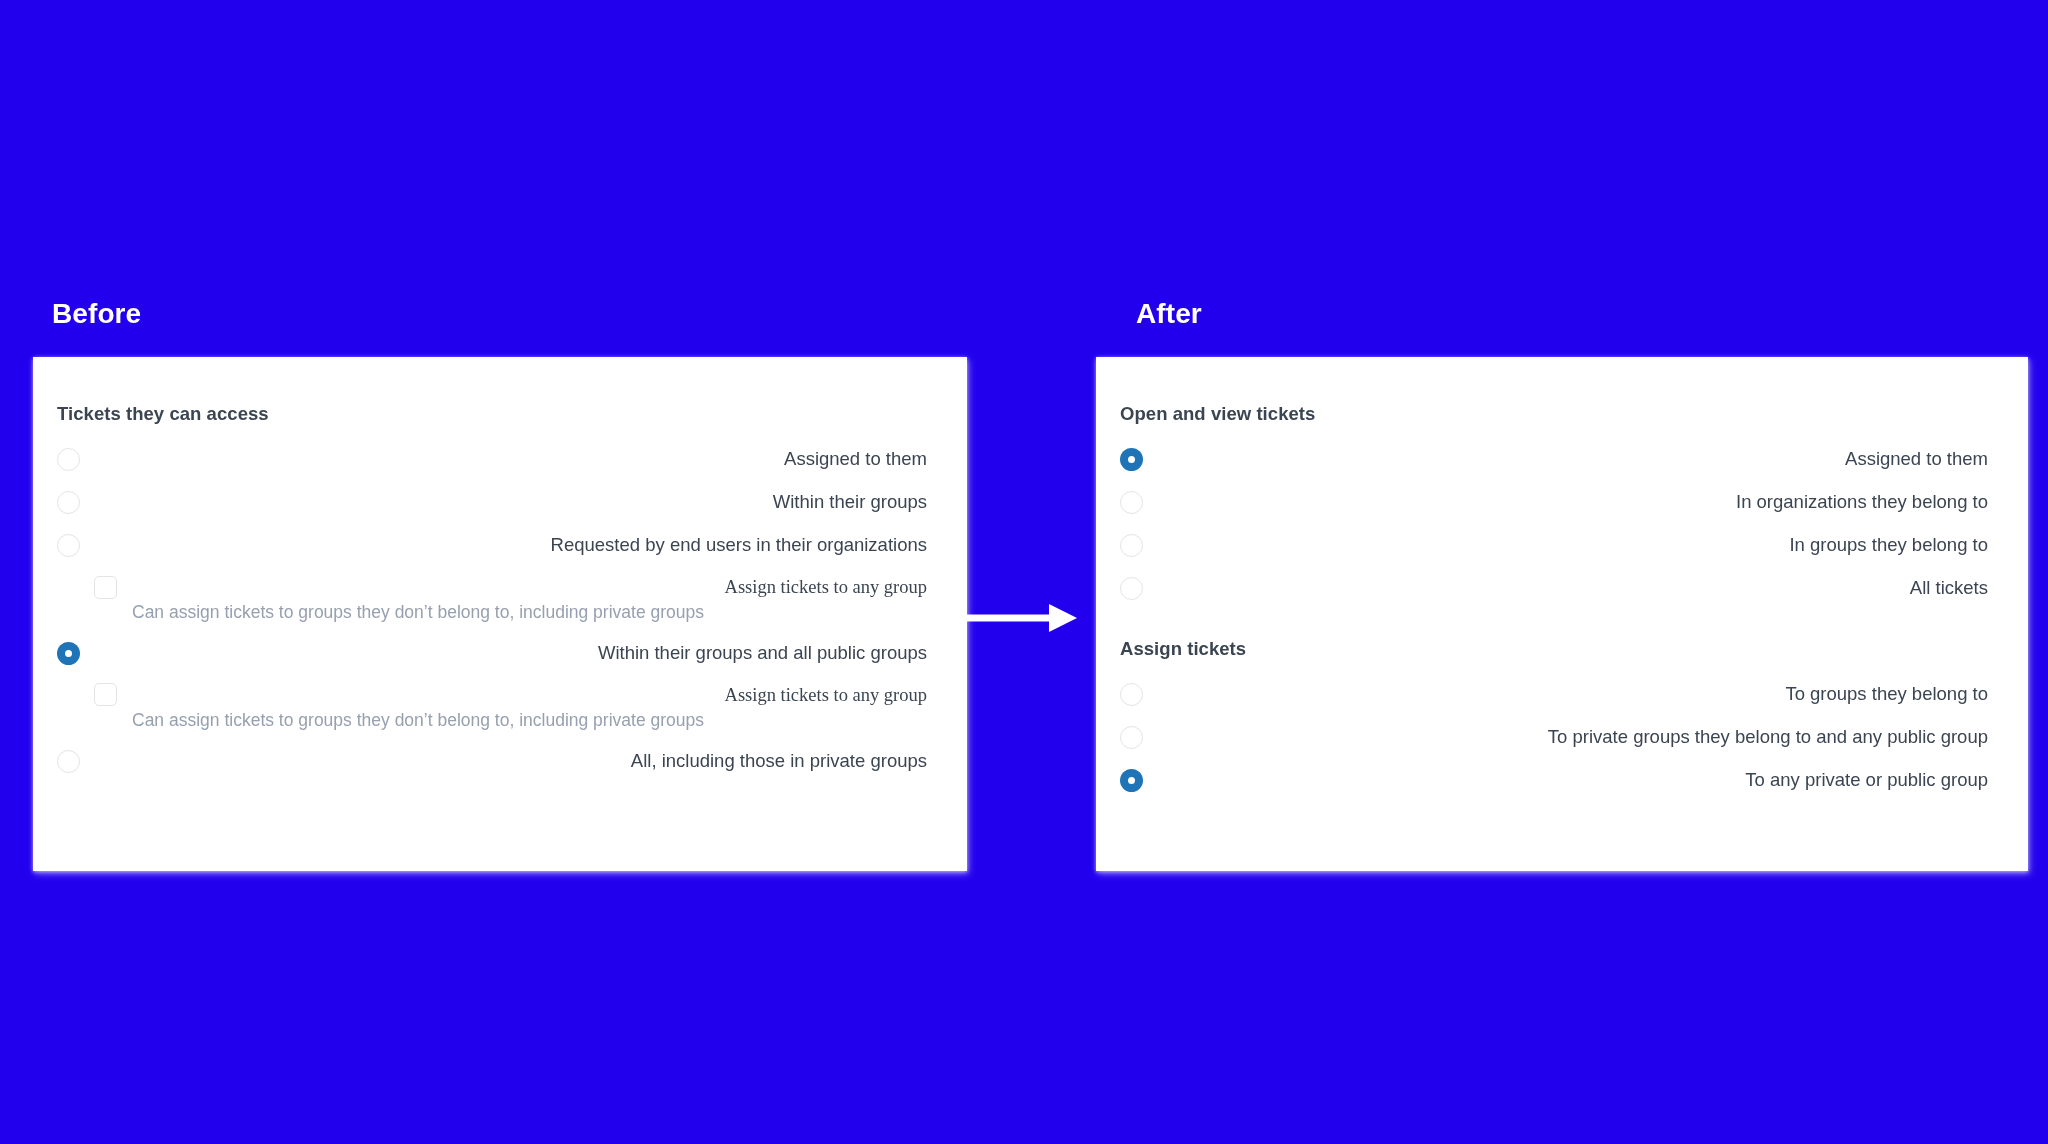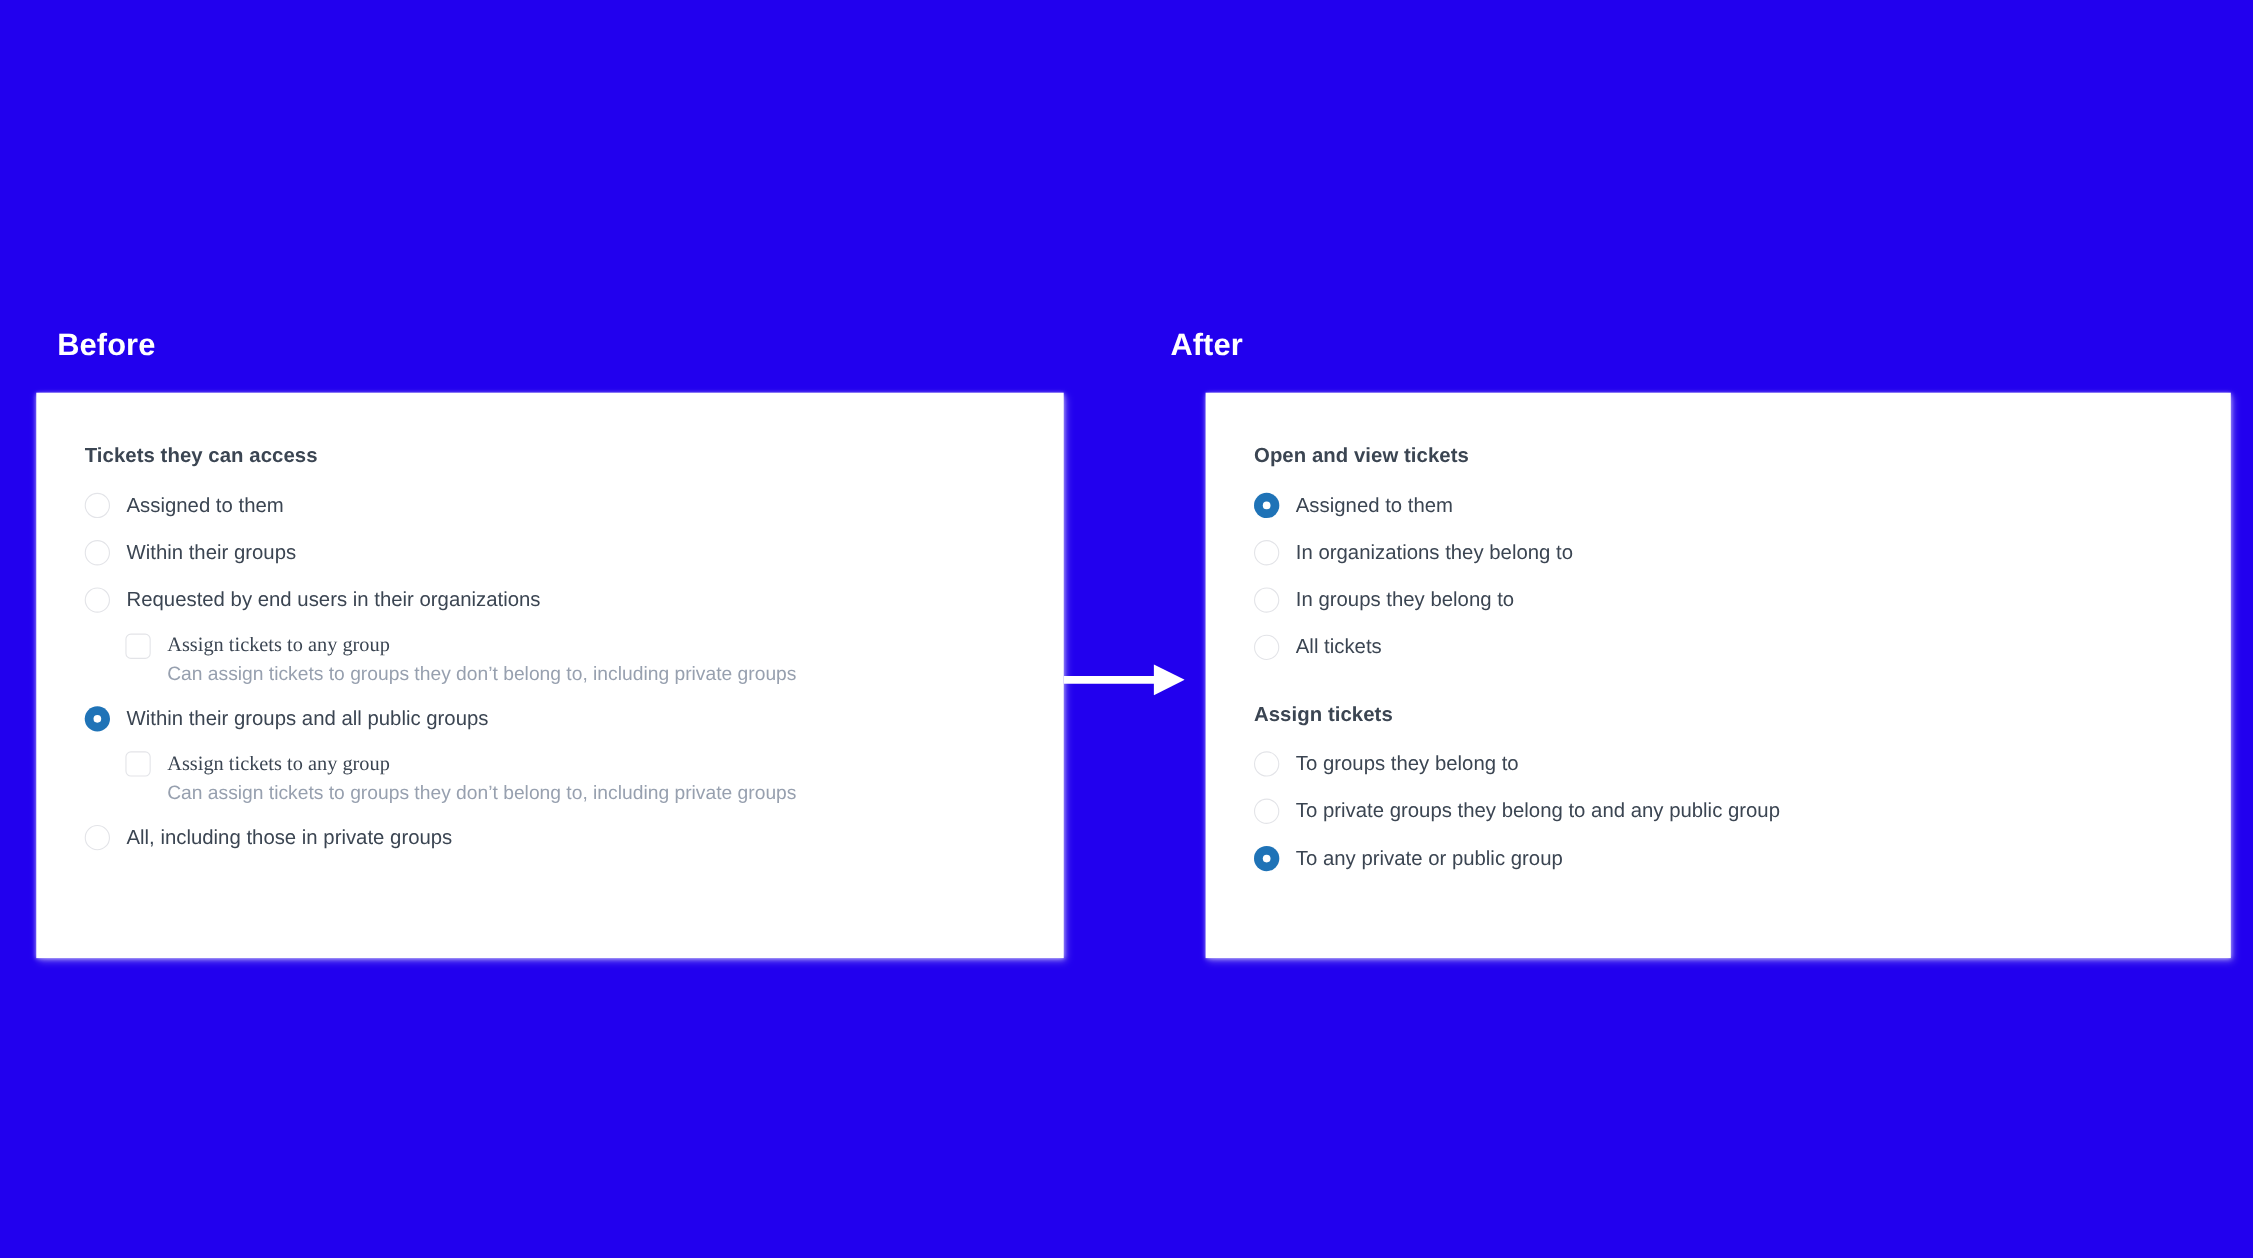--- a/index.html
+++ b/index.html
@@ -16,56 +16,57 @@
   
   .panel-label {
     position: absolute;
     color: #ffffff;
     font-size: 28px;
     font-weight: 700;
     letter-spacing: 0.1px;
     white-space: nowrap;
   }
   #label-before { left: 52px;  top: 298px; }
-  #label-after  { left: 1064px; top: 298px; }
+  #label-after  { left: 1136px; top: 298px; }
 
   
   .card {
     position: absolute;
     background: #ffffff;
     box-shadow: 0 1px 4px rgba(255,255,255,0.55),
                 2px 3px 7px rgba(255,255,255,0.35);
   }
   #card-before {
     left: 33px;  top: 357px;
     width: 934px; height: 514px;
   }
   #card-after {
     left: 1077px; top: 357px;
     width: 932px;  height: 514px; margin-left: 19px;
   }
 
-  .card-inner { padding: 46px 40px 0 44px; }
+  .card-inner { padding: 46px 40px 0 24px; }
 
   
   .section-heading {
     font-size: 18.5px;
     font-weight: 700;
     color: #3b4552;
     letter-spacing: 0.05px;
     margin-bottom: 13px;
     white-space: nowrap;
   }
   .section-heading.spaced { margin-top: 28px; }
 
   
   .option-row {
     display: flex;
     align-items: center;
     height: 43px;
+    justify-content: space-between;
   }
   .option-row.sub { padding-left: 37px; height: 40px; font-family: Liberation Serif, serif; }
 
   .radio {
     width: 23px; height: 23px;
     border-radius: 50%;
     border: 1.6px solid #e3e4e8;
     background: #ffffff;
     flex: 0 0 auto;
     margin-right: 15px;

